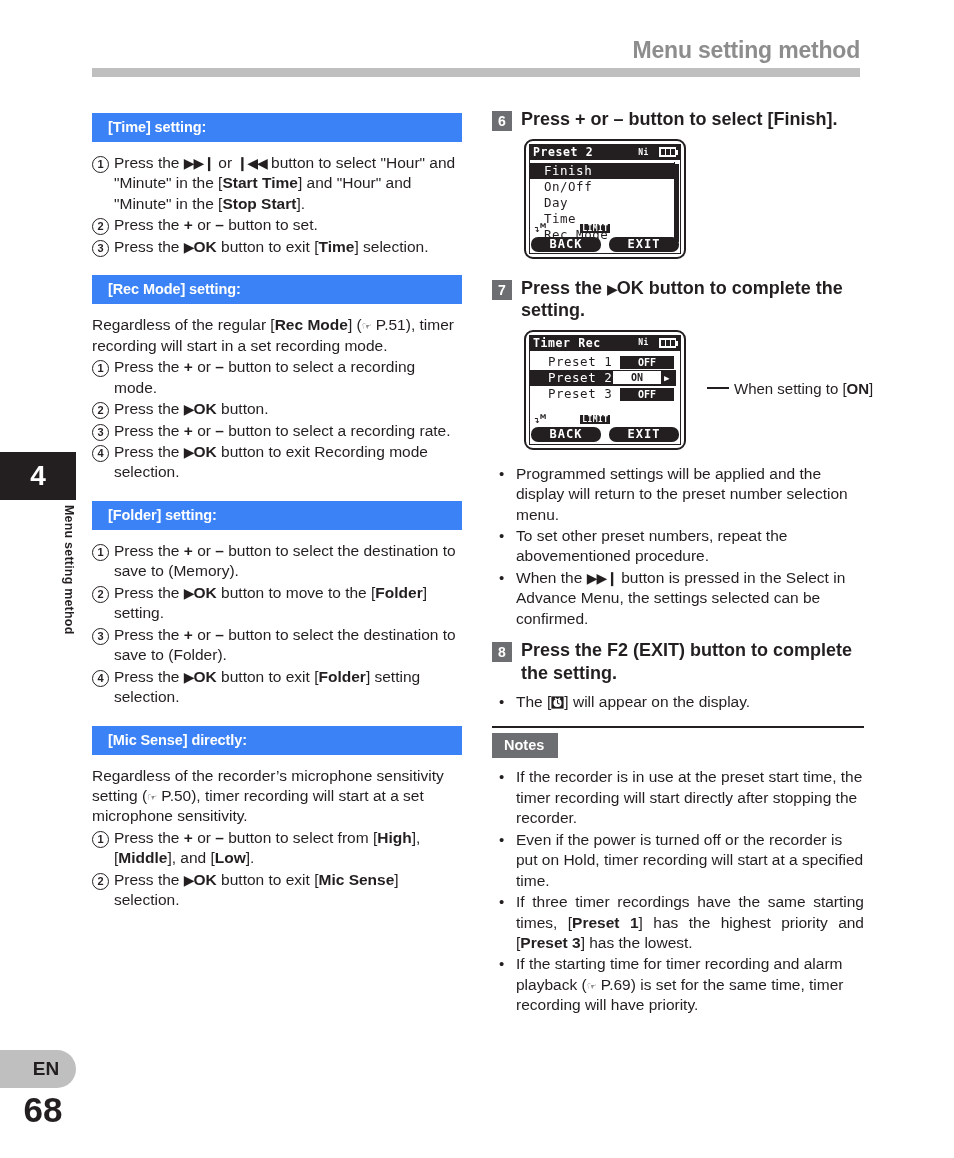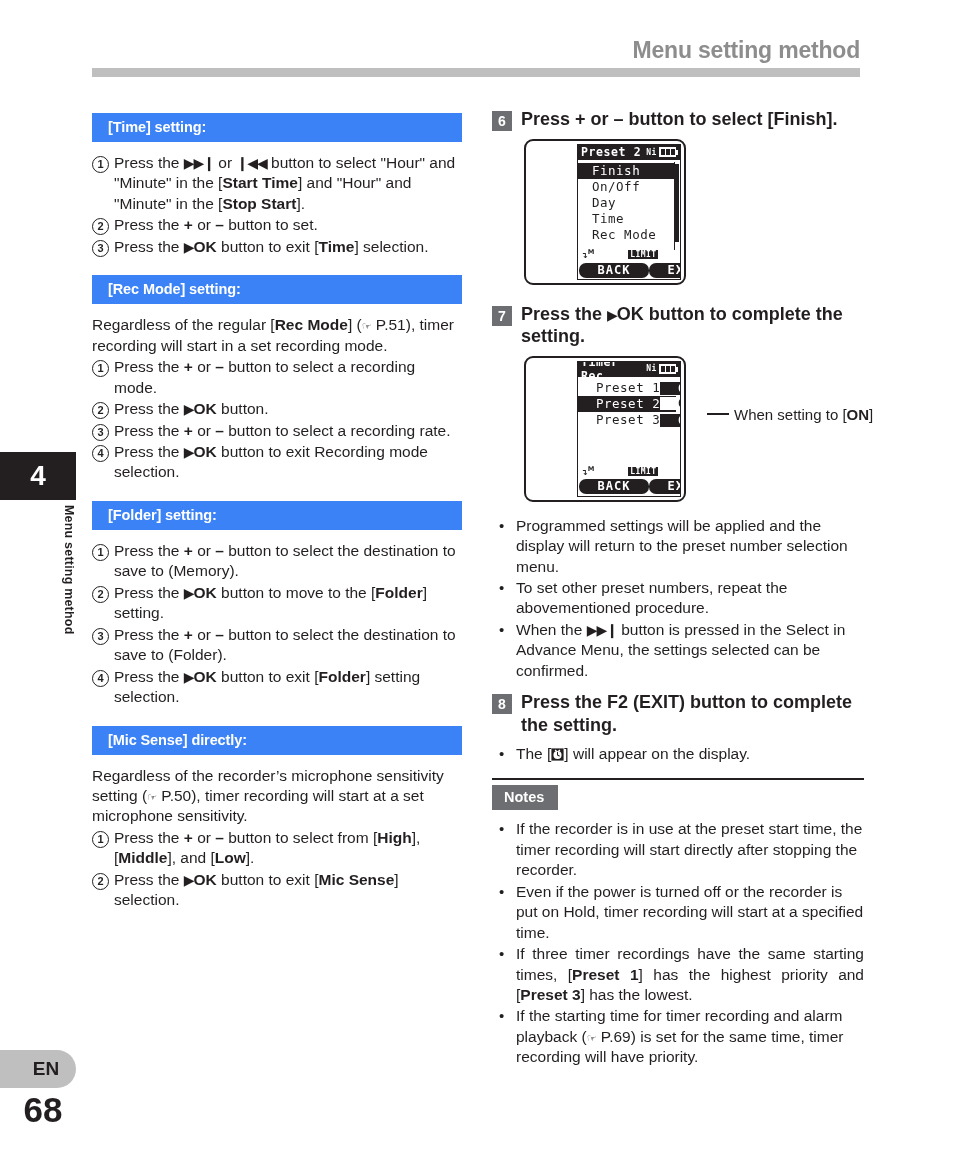--- a/index.html
+++ b/index.html
@@ -225,39 +225,38 @@
     background: #ffffff;
     padding: 3px;
     box-sizing: border-box;
     font-family: "DejaVu Sans Mono", monospace;
     position: relative;
   }
   .lcd-inner {
     border: 1.5px solid #231f20;
     box-sizing: border-box;
     position: relative;
-    height: 136px;
+    height: 110px;
     overflow: hidden;
-    margin-left: 48px;
   }
   .lcd-titlebar {
     background: #231f20;
     color: #ffffff;
     font-size: 11.5px;
     font-weight: bold;
     letter-spacing: 0.6px;
     padding: 1px 4px 2px 3px;
     display: flex;
     justify-content: space-between;
     align-items: center;
     height: 15px;
     box-sizing: border-box;
   }
   .lcd-batt {
-    display: flex; align-items: center; gap: 2px;
+    display: flex; align-items: center; gap: 10px;
   }
   .lcd-batt .ni { font-size: 8px; font-weight: bold; }
   .battery {
     width: 17px; height: 10px;
     background: #ffffff;
     position: relative;
     display: inline-block;
     border: 1px solid #ffffff;
     box-sizing: border-box;
   }

